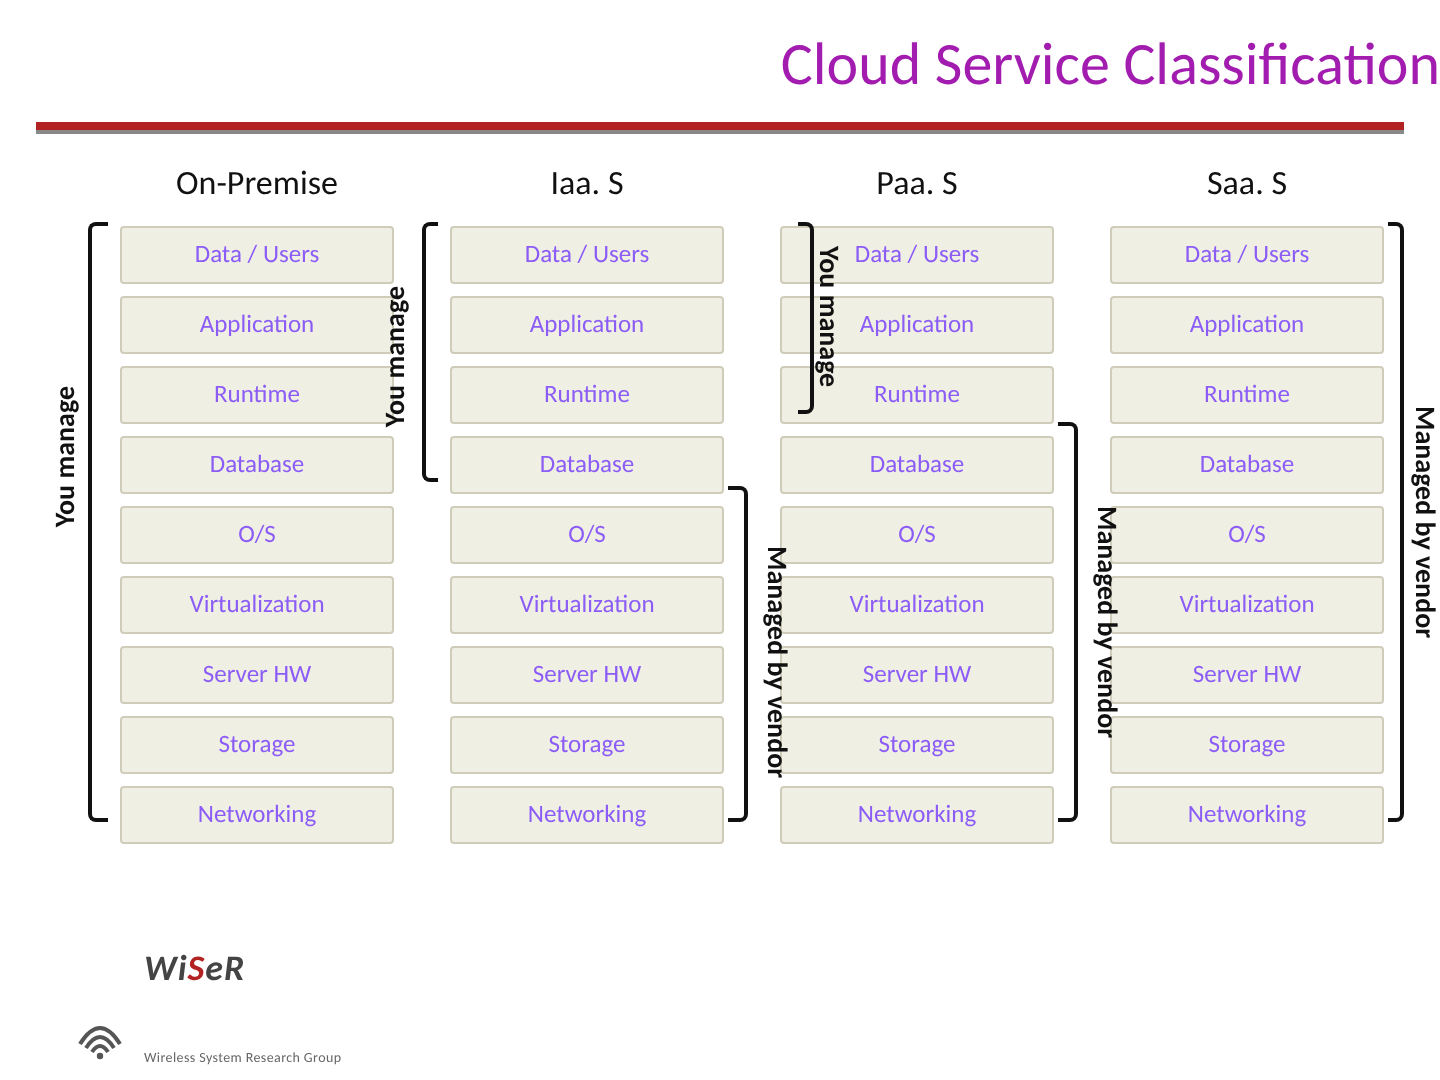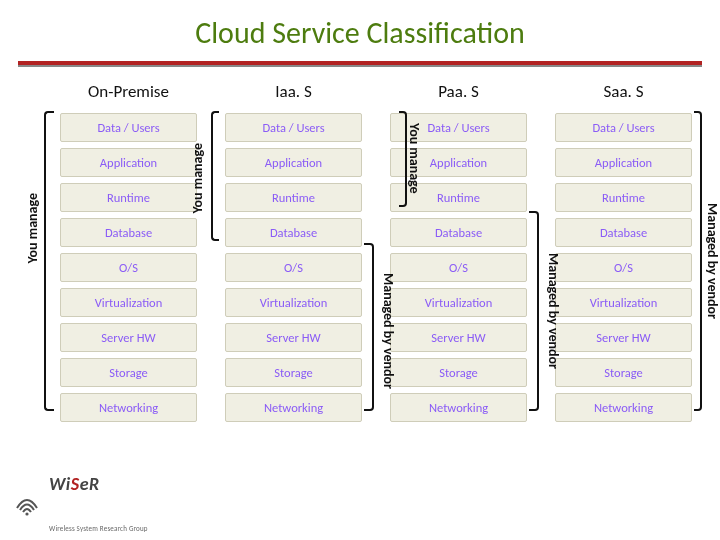--- a/index.html
+++ b/index.html
@@ -5,24 +5,24 @@
   * { box-sizing: border-box; margin: 0; padding: 0; }
   body {
     width: 720px;
     height: 540px;
     background: #fff;
     font-family: "Segoe UI", Calibri, Arial, sans-serif;
     position: relative;
     overflow: hidden;
   }
   .title {
-    text-align: center;
+    text-align: right;
     font-size: 30px;
     font-weight: 400;
-    color: #4d7c0f;
+    color: #a21caf;
     padding: 14px 0 10px 0;
   }
   .red-rule {
     height: 4px;
     background: #b22222;
     margin: 0 18px 8px 18px;
     box-shadow: 0 2px 0 #888;
   }
   .chart {
     position: relative;
@@ -91,24 +91,24 @@
   .br-label.vert-l {
     writing-mode: vertical-rl;
     transform: rotate(180deg);
   }
   .br-label.vert-r {
     writing-mode: vertical-rl;
   }
   
   .footer-logo {
     position: absolute;
-    left: 13px;
+    left: 36px;
     bottom: 8px;
     display: flex;
-    align-items: center;
+    align-items: flex-end;
     gap: 8px;
   }
   .footer-logo .wmark {
     font-size: 18px;
     color: #444;
     font-style: italic;
     font-weight: 700;
     letter-spacing: 0.5px;
   }
   .footer-logo .wmark span.red { color: #b22222; }

